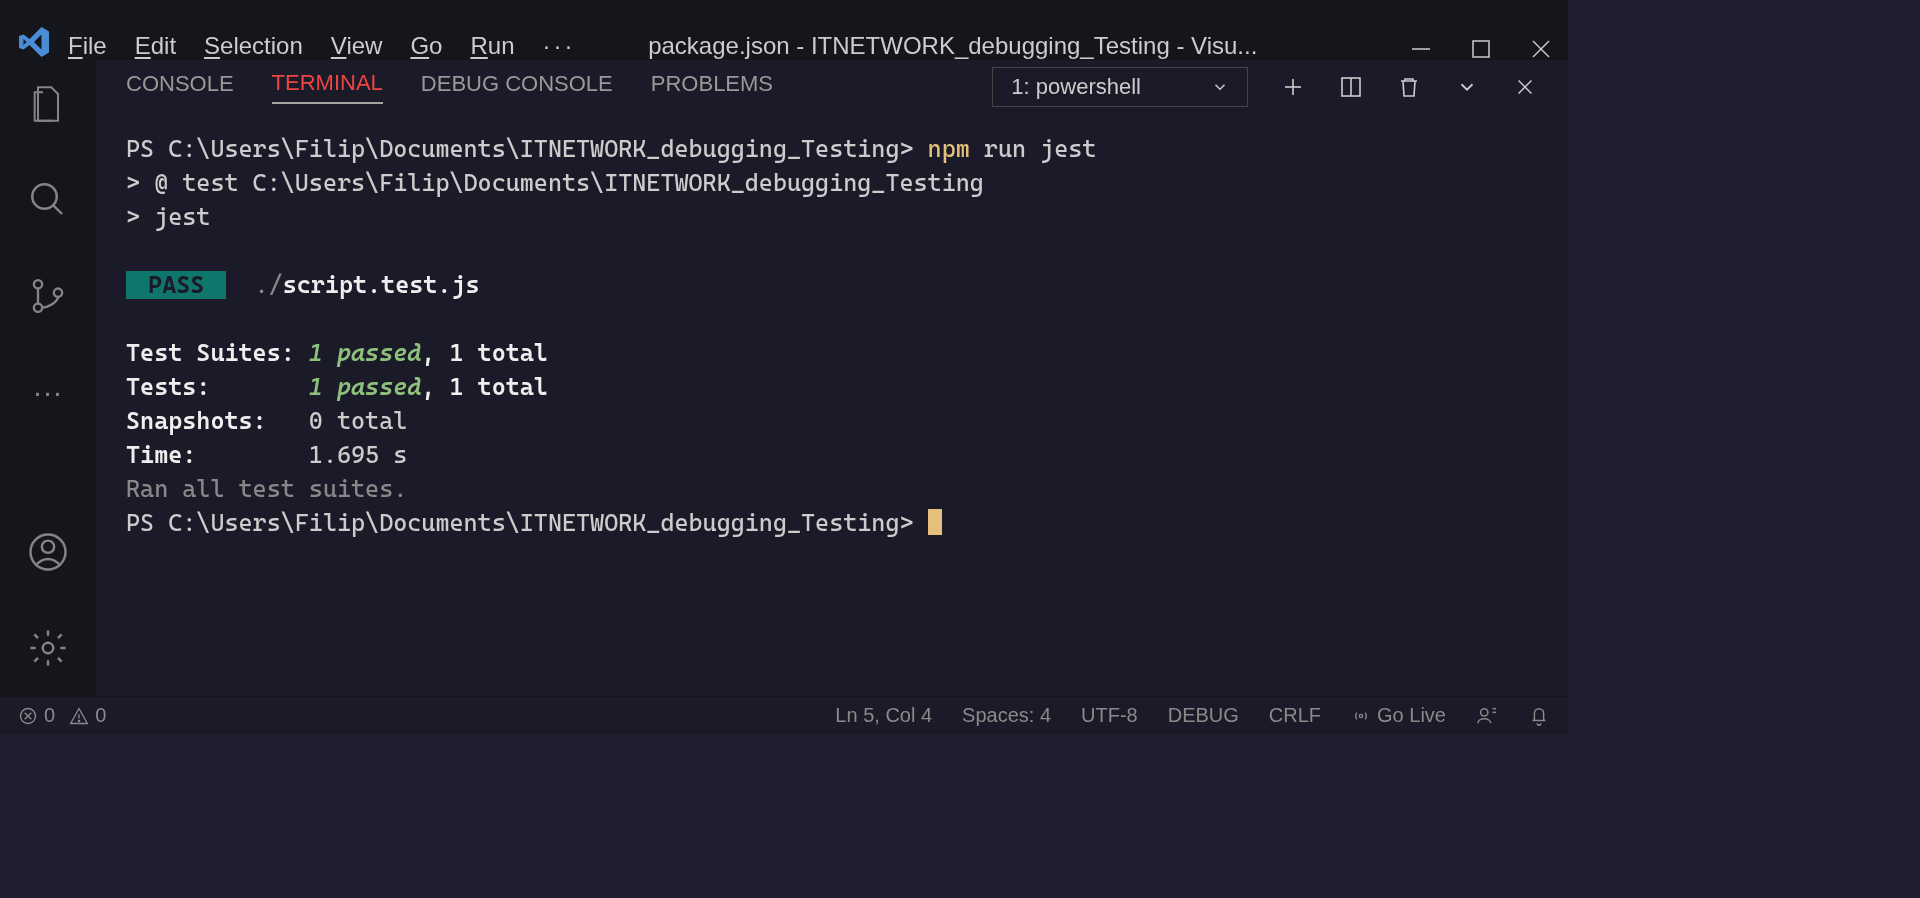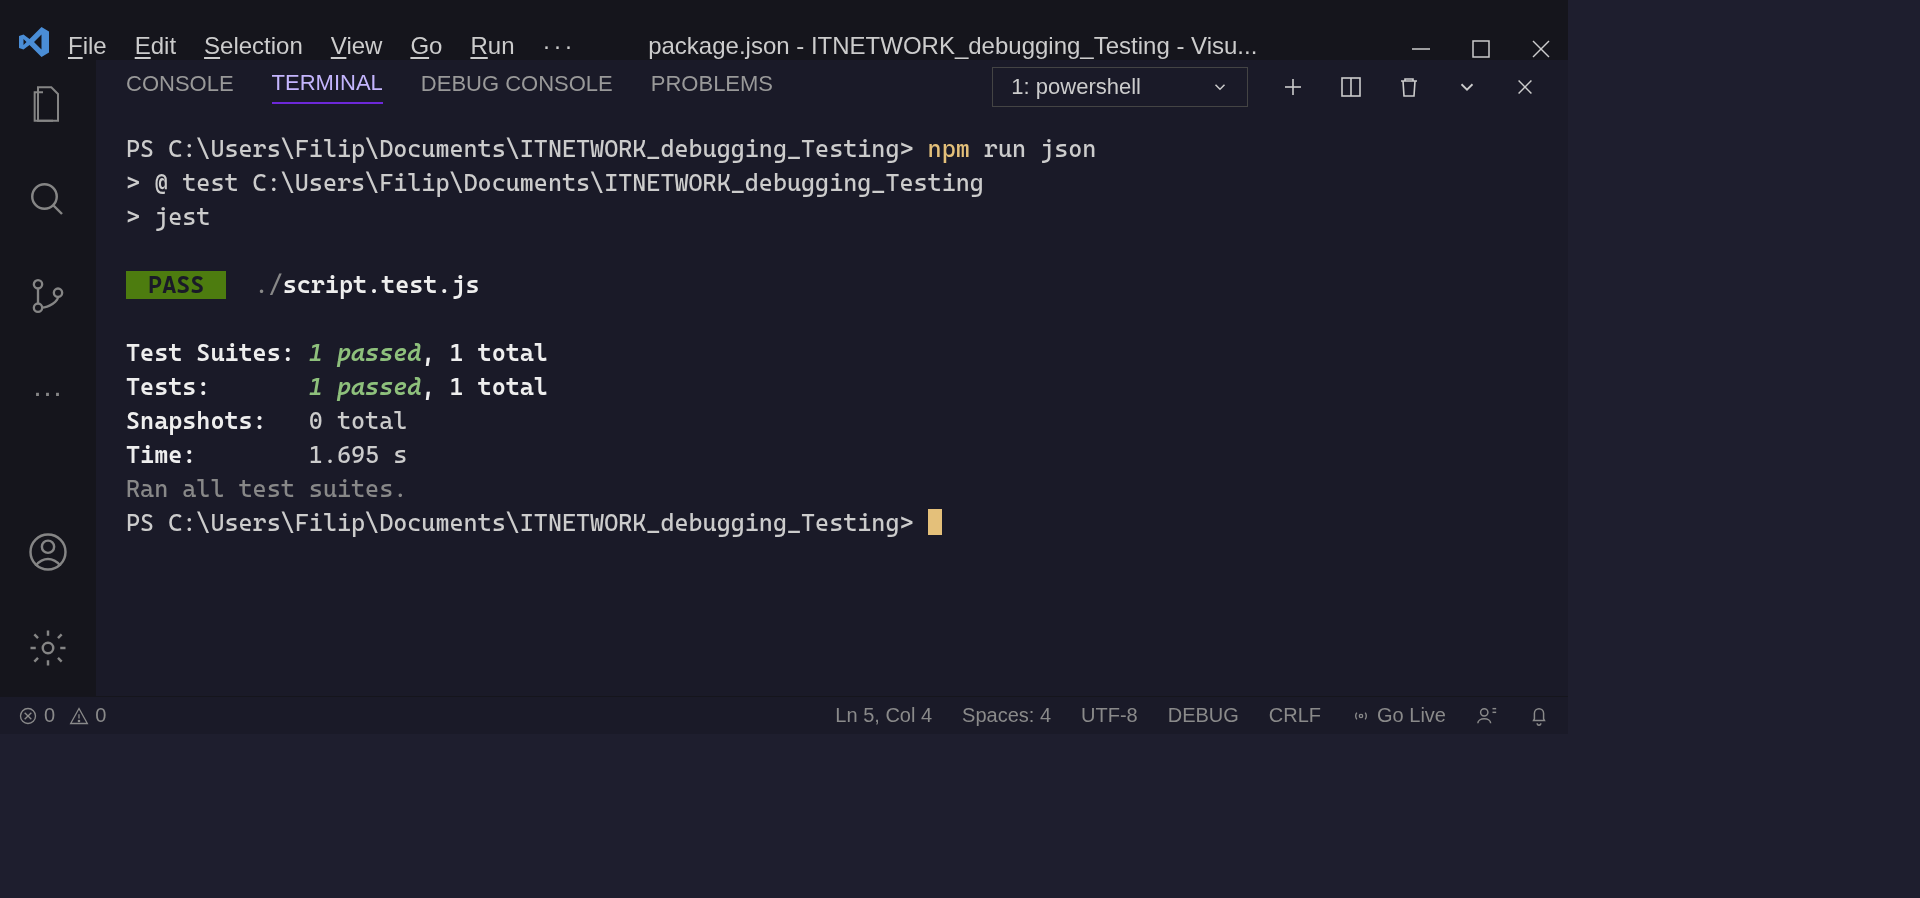--- a/index.html
+++ b/index.html
@@ -24,31 +24,31 @@
     .activitybar .bottom { margin-top: auto; margin-bottom: 24px; display: flex; flex-direction: column; gap: 48px; align-items: center; }
     .activity-icon { width: 48px; height: 48px; cursor: pointer; display: flex; align-items: center; justify-content: center; }
     .activity-icon svg { stroke: #858585; }
     
     
     .panel { flex: 1; display: flex; flex-direction: column; background: #1a1a28; }
     
     
     .panel-tabs { height: 54px; display: flex; align-items: center; padding: 0 30px; gap: 38px; }
     .panel-tab { font-size: 22px; color: #999; cursor: pointer; padding-bottom: 6px; }
-    .panel-tab.active { color: #c4b5fd; border-bottom: 2px solid #6d28d9; }
+    .panel-tab.active { color: #ef4444; border-bottom: 2px solid #a3a3a3; }
     .panel-controls { margin-left: auto; display: flex; align-items: center; gap: 32px; }
     .terminal-select { display: flex; align-items: center; gap: 70px; border: 1px solid #444; padding: 6px 18px; font-size: 22px; cursor: pointer; }
     .panel-action { width: 26px; height: 26px; cursor: pointer; display:flex; align-items:center; justify-content:center; }
     
     
     .terminal-body { flex: 1; padding: 18px 30px; font-family: "Cascadia Code", Consolas, monospace; font-size: 24px; line-height: 34px; overflow: auto; }
     .term-line { white-space: pre; }
     .yellow { color: #e4c07a; }
     .bold { font-weight: 600; color: #eee; }
-    .pass-badge { background: #4d7c0f; color: #1a1a28; font-weight: 700; padding: 0 8px; margin-top: 48px; }
+    .pass-badge { background: #0f766e; color: #1a1a28; font-weight: 700; padding: 0 8px; margin-top: 48px; }
     .green { color: #8ec07c; font-weight: 600; font-style: italic; }
     .dim { color: #888; }
     .cursor-block { display: inline-block; width: 14px; height: 26px; background: #e4c07a; vertical-align: -4px; }
     
     
     .statusbar { height: 38px; background: #1a1a28; display: flex; align-items: center; padding: 0 18px; font-size: 20px; color: #8a8a8a; border-top: 1px solid #15151c; }
     .status-left { display: flex; align-items: center; gap: 6px; }
     .status-right { margin-left: auto; display: flex; align-items: center; gap: 30px; }
     .status-item { display: flex; align-items: center; gap: 6px; cursor: pointer; }
     .si-icon { display: inline-flex; }
@@ -170,21 +170,21 @@
         <span class="panel-action">
             <svg width="22" height="22" viewBox="0 0 24 24" fill="none" stroke="#ccc" stroke-width="1.6">
               <line x1="5" y1="5" x2="19" y2="19"></line>
               <line x1="19" y1="5" x2="5" y2="19"></line>
             </svg>
           </span>
       </div>
     </div>
 
     <div class="terminal-body">
-      <div class="term-line"><span>PS C:\Users\Filip\Documents\ITNETWORK_debugging_Testing&gt; </span><span class="yellow">npm</span><span> run json</span></div>
+      <div class="term-line"><span>PS C:\Users\Filip\Documents\ITNETWORK_debugging_Testing&gt; </span><span class="yellow">npm</span><span> run jest</span></div>
       <div class="term-line">&gt; @ test C:\Users\Filip\Documents\ITNETWORK_debugging_Testing</div>
       <div class="term-line">&gt; jest</div>
       <div class="term-line">&nbsp;</div>
       <div class="term-line"><span class="pass-badge"> PASS </span><span class="dim">  ./</span><span class="bold">script.test.js</span></div>
       <div class="term-line">&nbsp;</div>
       <div class="term-line"><span class="bold">Test Suites: </span><span class="green">1 passed</span><span class="bold">, 1 total</span></div>
       <div class="term-line"><span class="bold">Tests:       </span><span class="green">1 passed</span><span class="bold">, 1 total</span></div>
       <div class="term-line"><span class="bold">Snapshots:   </span><span>0 total</span></div>
       <div class="term-line"><span class="bold">Time:        </span><span>1.695 s</span></div>
       <div class="term-line dim">Ran all test suites.</div>

